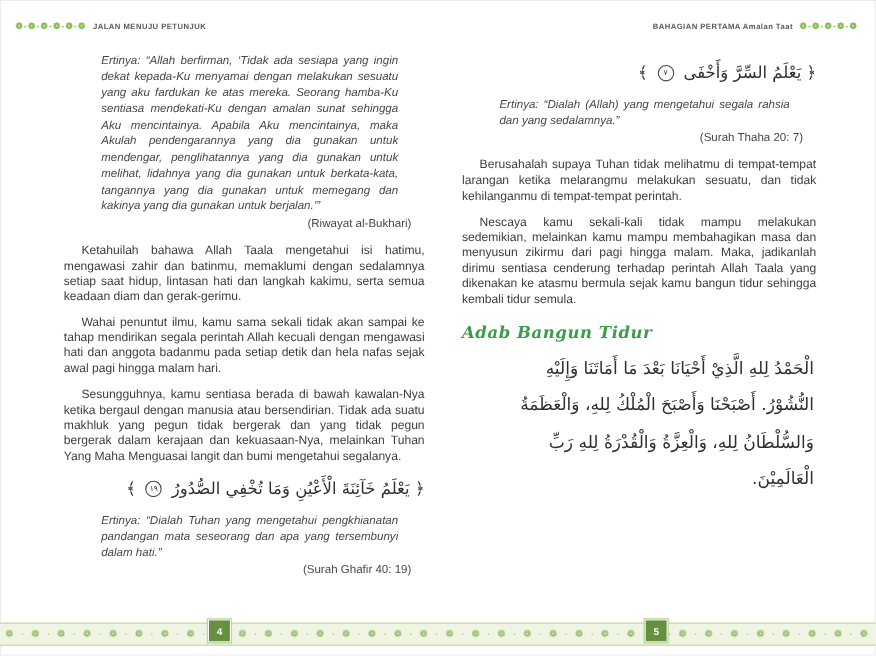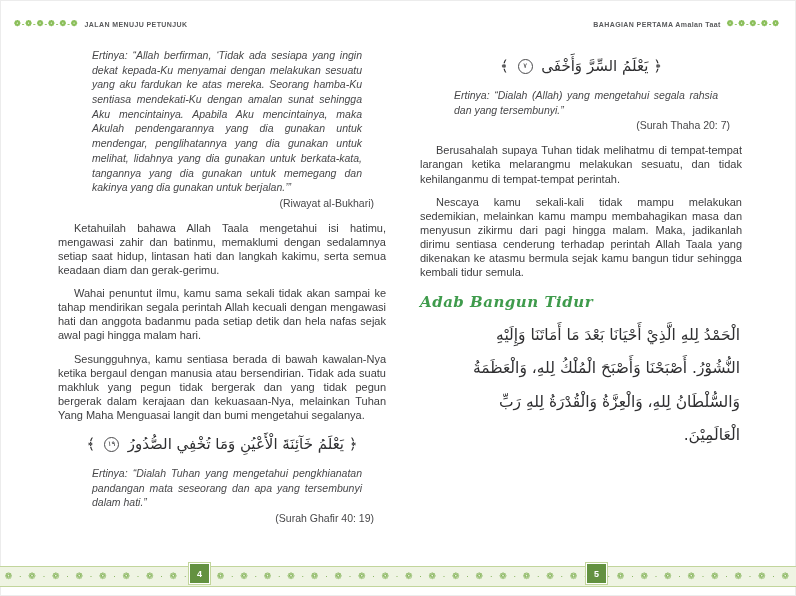--- a/index.html
+++ b/index.html
@@ -34,21 +34,21 @@
 
   .trans-block{
     margin:0 24px 2px 34px;font-size:10.5px;font-style:italic;
     line-height:1.40;text-align:justify;color:#474749;
   }
   .attribution{
     margin:1px 12px 12px 0;font-size:10.5px;text-align:right;color:#474749;
   }
 
   .verse{
-    direction:rtl;text-align:center;margin:10px 0 10px;
+    direction:rtl;text-align:right;margin:10px 0 10px;
     font-family:"DejaVu Sans", sans-serif;font-size:15px;color:#2f2f31;
     line-height:1.6;
   }
   .ayah-circle{
     display:inline-flex;align-items:center;justify-content:center;
     width:13px;height:13px;border:1px solid #4a4a4c;border-radius:50%;
     font-size:7px;line-height:1;margin:0 4px;vertical-align:middle;color:#2f2f31;
   }
 
   .section-heading{
@@ -115,21 +115,21 @@
 
   <div class="page page-right">
 
     <div class="verse" dir="rtl">
       <span>﴿</span>
       <span>يَعْلَمُ السِّرَّ وَأَخْفَى</span>
       <span class="ayah-circle">٧</span>
       <span>﴾</span>
     </div>
 
-    <div class="trans-block">Ertinya: “Dialah (Allah) yang mengetahui segala rahsia dan yang tersembunyi.”</div>
+    <div class="trans-block">Ertinya: “Dialah (Allah) yang mengetahui segala rahsia dan yang sedalamnya.”</div>
     <div class="attribution">(Surah Thaha 20: 7)</div>
 
     <p class="body-par">Berusahalah supaya Tuhan tidak melihatmu di tempat-tempat larangan ketika melarangmu melakukan sesuatu, dan tidak kehilanganmu di tempat-tempat perintah.</p>
     <p class="body-par">Nescaya kamu sekali-kali tidak mampu melakukan sedemikian, melainkan kamu mampu membahagikan masa dan menyusun zikirmu dari pagi hingga malam. Maka, jadikanlah dirimu sentiasa cenderung terhadap perintah Allah Taala yang dikenakan ke atasmu bermula sejak kamu bangun tidur sehingga kembali tidur semula.</p>
 
     <div class="section-heading">Adab Bangun Tidur</div>
 
 
     <div class="dua" dir="rtl">الْحَمْدُ لِلهِ الَّذِيْ أَحْيَانَا بَعْدَ مَا أَمَاتَنَا وَإِلَيْهِ النُّشُوْرُ. أَصْبَحْنَا وَأَصْبَحَ الْمُلْكُ لِلهِ، وَالْعَظَمَةُ وَالسُّلْطَانُ لِلهِ، وَالْعِزَّةُ وَالْقُدْرَةُ لِلهِ رَبِّ الْعَالَمِيْنَ.</div>
   </div>

